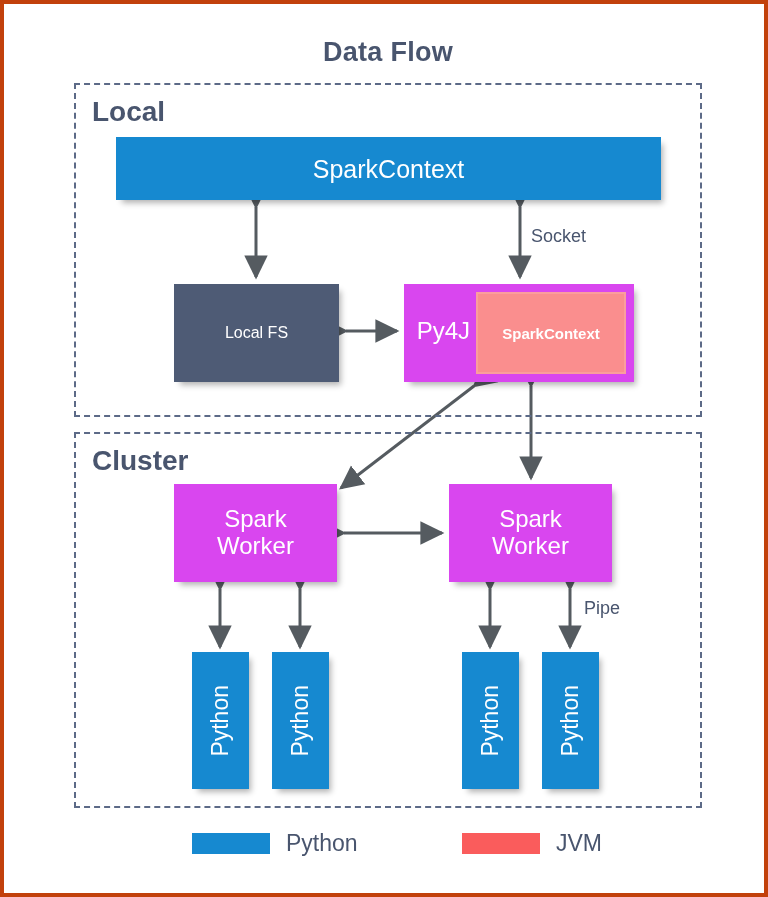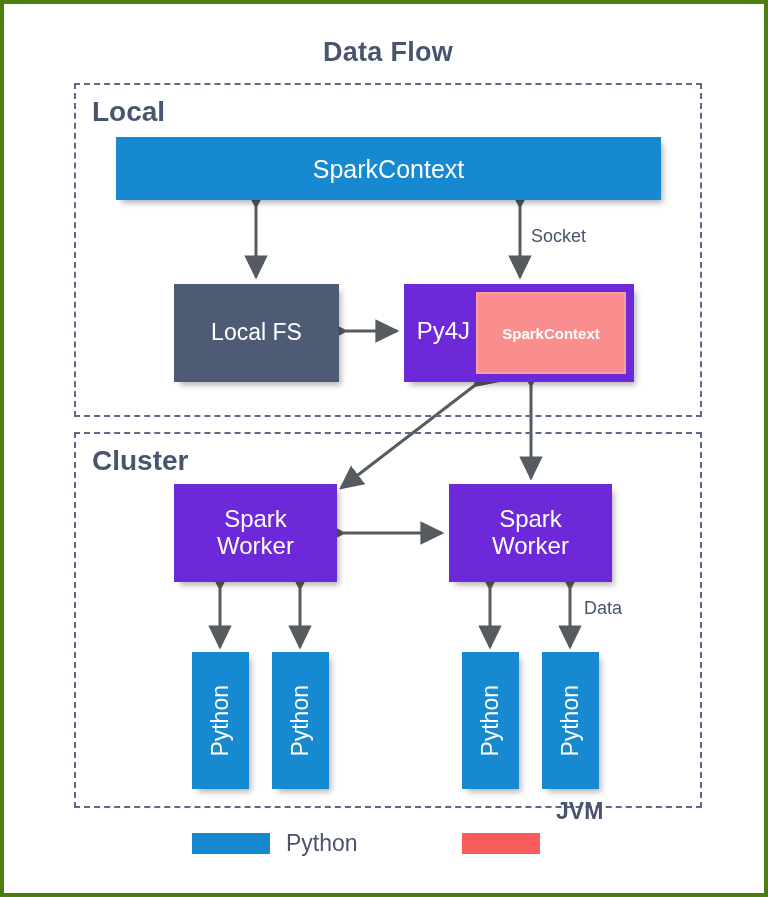--- a/index.html
+++ b/index.html
@@ -5,21 +5,21 @@
   html,body{margin:0;padding:0;background:#ffffff;}
   body{
     width:768px;height:897px;
     font-family:"Liberation Sans","DejaVu Sans",sans-serif;
     overflow:hidden;
   }
   #frame{
     position:absolute;left:0;top:0;width:768px;height:897px;
     background:#ffffff;
     box-sizing:border-box;
-    border:4px solid #4d7c0f;
+    border:4px solid #c2410c;
   }
   #canvas{position:absolute;left:0;top:0;width:768px;height:897px;}
 
   .title{
     position:absolute;left:0;top:33px;width:768px;text-align:center;
     font-size:27px;font-weight:bold;color:#49556e;letter-spacing:.3px;
   }
 
   .group{
     position:absolute;
@@ -35,25 +35,25 @@
   .node{
     position:absolute;
     box-sizing:border-box;
     display:flex;align-items:center;justify-content:center;
     color:#ffffff;
     text-align:center;
     line-height:1.12;
     box-shadow:4px 5px 6px -2px rgba(0,0,0,.30);
   }
   .blue{background:#1689d0;}
-  .red{background:#6d28d9;}
+  .red{background:#d946ef;}
   .slate{background:#4e5b75;}
 
   .n-sparkcontext{left:112px;top:133px;width:545px;height:63px;font-size:25px;}
-  .n-localfs{left:170px;top:280px;width:165px;height:98px;font-size:23px;text-align:center;}
+  .n-localfs{left:170px;top:280px;width:165px;height:98px;font-size:16px;text-align:center;}
   .n-py4jwrap{left:400px;top:280px;width:230px;height:98px;}
   .py4j-label{
     position:absolute;left:408px;top:313px;width:58px;
     font-size:24px;color:#ffffff;text-align:right;
   }
   .n-inner-sc{
     position:absolute;left:472px;top:288px;width:150px;height:82px;
     background:#fa8e8e;
     border:2px solid #fb9d9d;
     box-sizing:border-box;
@@ -159,21 +159,21 @@
     <span class="py-text">Python</span>
   </div>
   <div class="node blue n-py py3">
     <span class="py-text">Python</span>
   </div>
   <div class="node blue n-py py4">
     <span class="py-text">Python</span>
   </div>
 
   <div class="edge-label" style="left:527px;top:222px;">Socket</div>
-  <div class="edge-label" style="left:580px;top:594px;">Data</div>
+  <div class="edge-label" style="left:580px;top:594px;">Pipe</div>
 
   <div class="legend-swatch" style="left:188px;top:829px;background:#1689d0;"></div>
   <div class="legend-text" style="left:282px;top:826px;">Python</div>
 
   <div class="legend-swatch" style="left:458px;top:829px;background:#fa5c5c;"></div>
-  <div class="legend-text" style="left:552px;top:794px;font-weight:bold;">JVM</div>
+  <div class="legend-text" style="left:552px;top:826px;">JVM</div>
 
 </div>
 
 </body></html>

